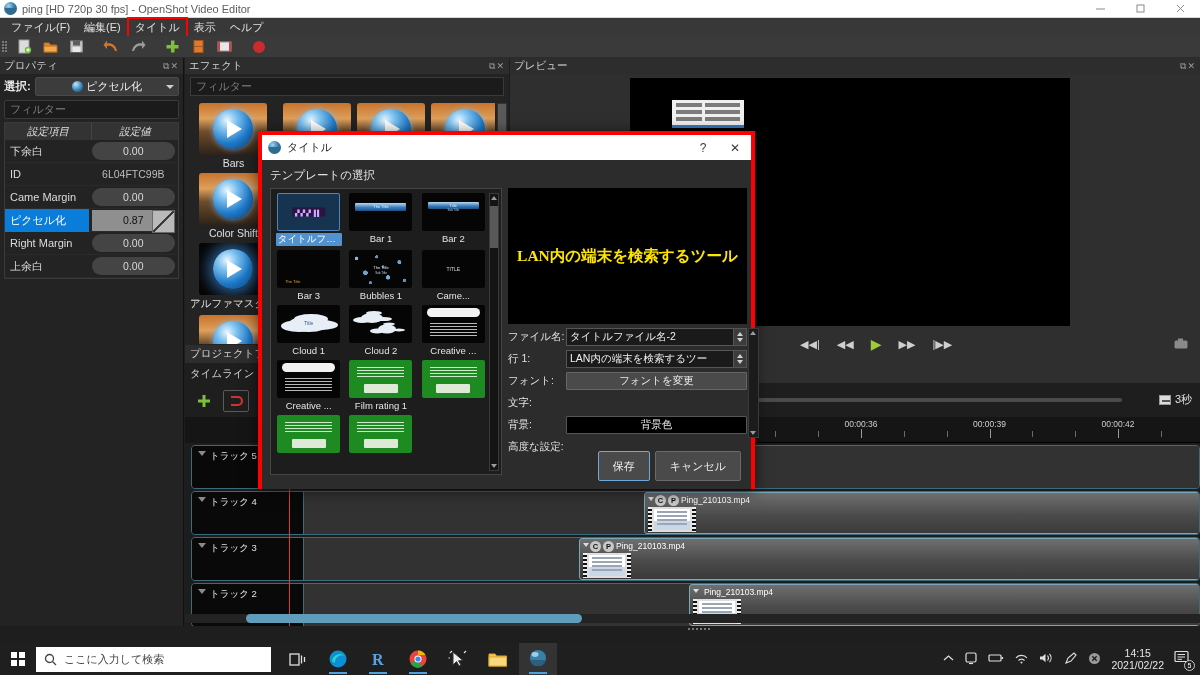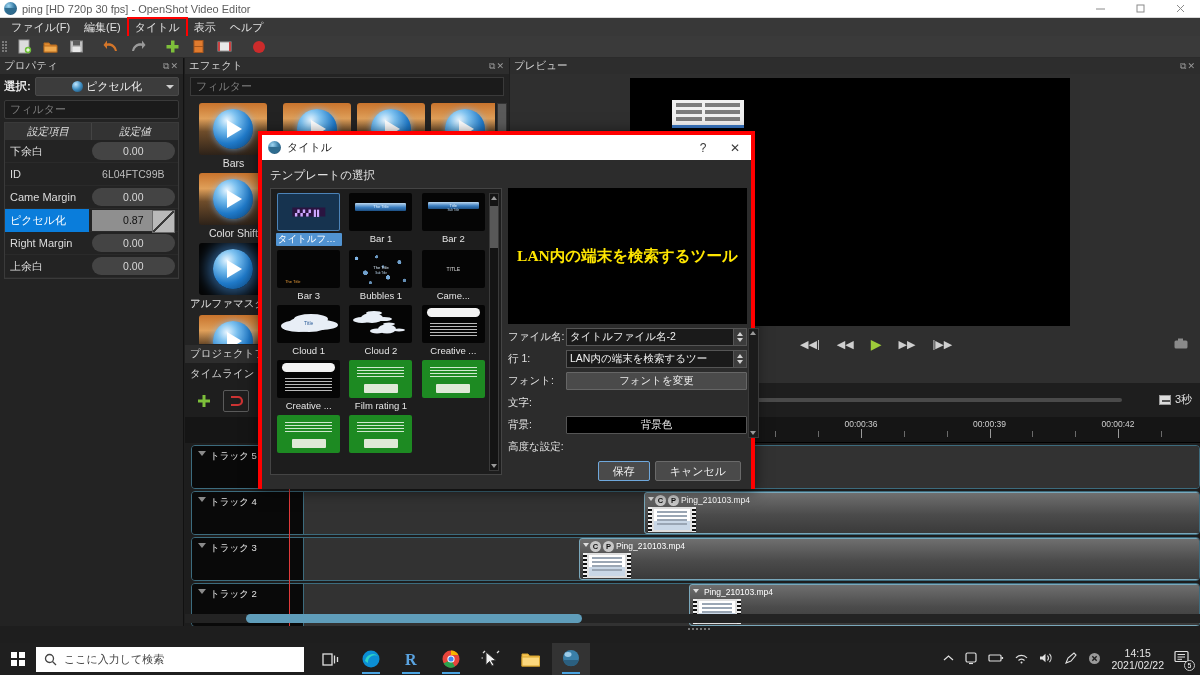--- a/index.html
+++ b/index.html
@@ -398,36 +398,36 @@
   .fbtn.black { background: #000; color: #e8e8e8; border-color: #555; }
   .form-scroll { position:absolute; right:-12px; top:0; width:11px; height:110px; background:#1b1b1b; border:1px solid #3a3a3a;}
   .form-scroll .ar { position:absolute; left:1px; width:0;height:0;border-left:3px solid transparent;border-right:3px solid transparent;}
   .form-scroll .ar.up { top:2px; border-bottom:4px solid #9a9a9a;}
   .form-scroll .ar.dn { bottom:2px; border-top:4px solid #9a9a9a;}
 
   .dlg-actions {
     position: absolute; right: 10px; bottom: 8px; display: flex; gap: 5px;
   }
   .dlg-actions .b {
-    height: 20px; padding: 4px 14px; font-size: 11px; color: #f0f0f0;
+    height: 20px; padding: 14px 14px; font-size: 11px; color: #f0f0f0;
     background: #4a4a4a; border: 1px solid #6a6a6a; display: flex; align-items: center; justify-content: center;
     border-radius: 2px;
   }
   .dlg-actions .b.primary { border-color: #6fa8dc; background:#4a4a4a; }
 
   
   #taskbar {
     position: absolute; left: 0; top: 643px; width: 1200px; height: 32px; background: #1f1f1f;
     display: flex; align-items: center;
   }
   .start { width: 36px; height: 32px; display:flex; align-items:center; justify-content:center; }
   .start .grid { width: 14px; height: 14px; display:grid; grid-template-columns:1fr 1fr; grid-template-rows:1fr 1fr; gap:2px;}
   .start .grid i { background:#fff; display:block; }
   .tb-search {
-    width: 268px; height: 25px; background: #ffffff; display: flex; align-items: center;
+    width: 235px; height: 25px; background: #ffffff; display: flex; align-items: center;
     padding: 0 8px; gap: 7px; color: #444; font-size: 11px;
   }
   .taskicons { display: flex; align-items: center; gap: 2px; margin-left: 8px; }
   .tskbtn { width: 38px; height: 32px; display: flex; align-items: center; justify-content: center; position: relative;}
   .tskbtn.active { background: #333; }
   .tskbtn .underline { position:absolute; bottom:1px; left:10px; width:18px; height:2px; background:#4aa3e0; }
   .tray { margin-left: auto; display: flex; align-items: center; gap: 10px; padding-right: 8px; color:#e6e6e6; font-size: 10px;}
   .tray .clock { text-align: center; line-height: 12px; font-size: 10.5px; }
   .tray .notif { width:18px;height:18px; position: relative; }
   .tray .notif .b {

